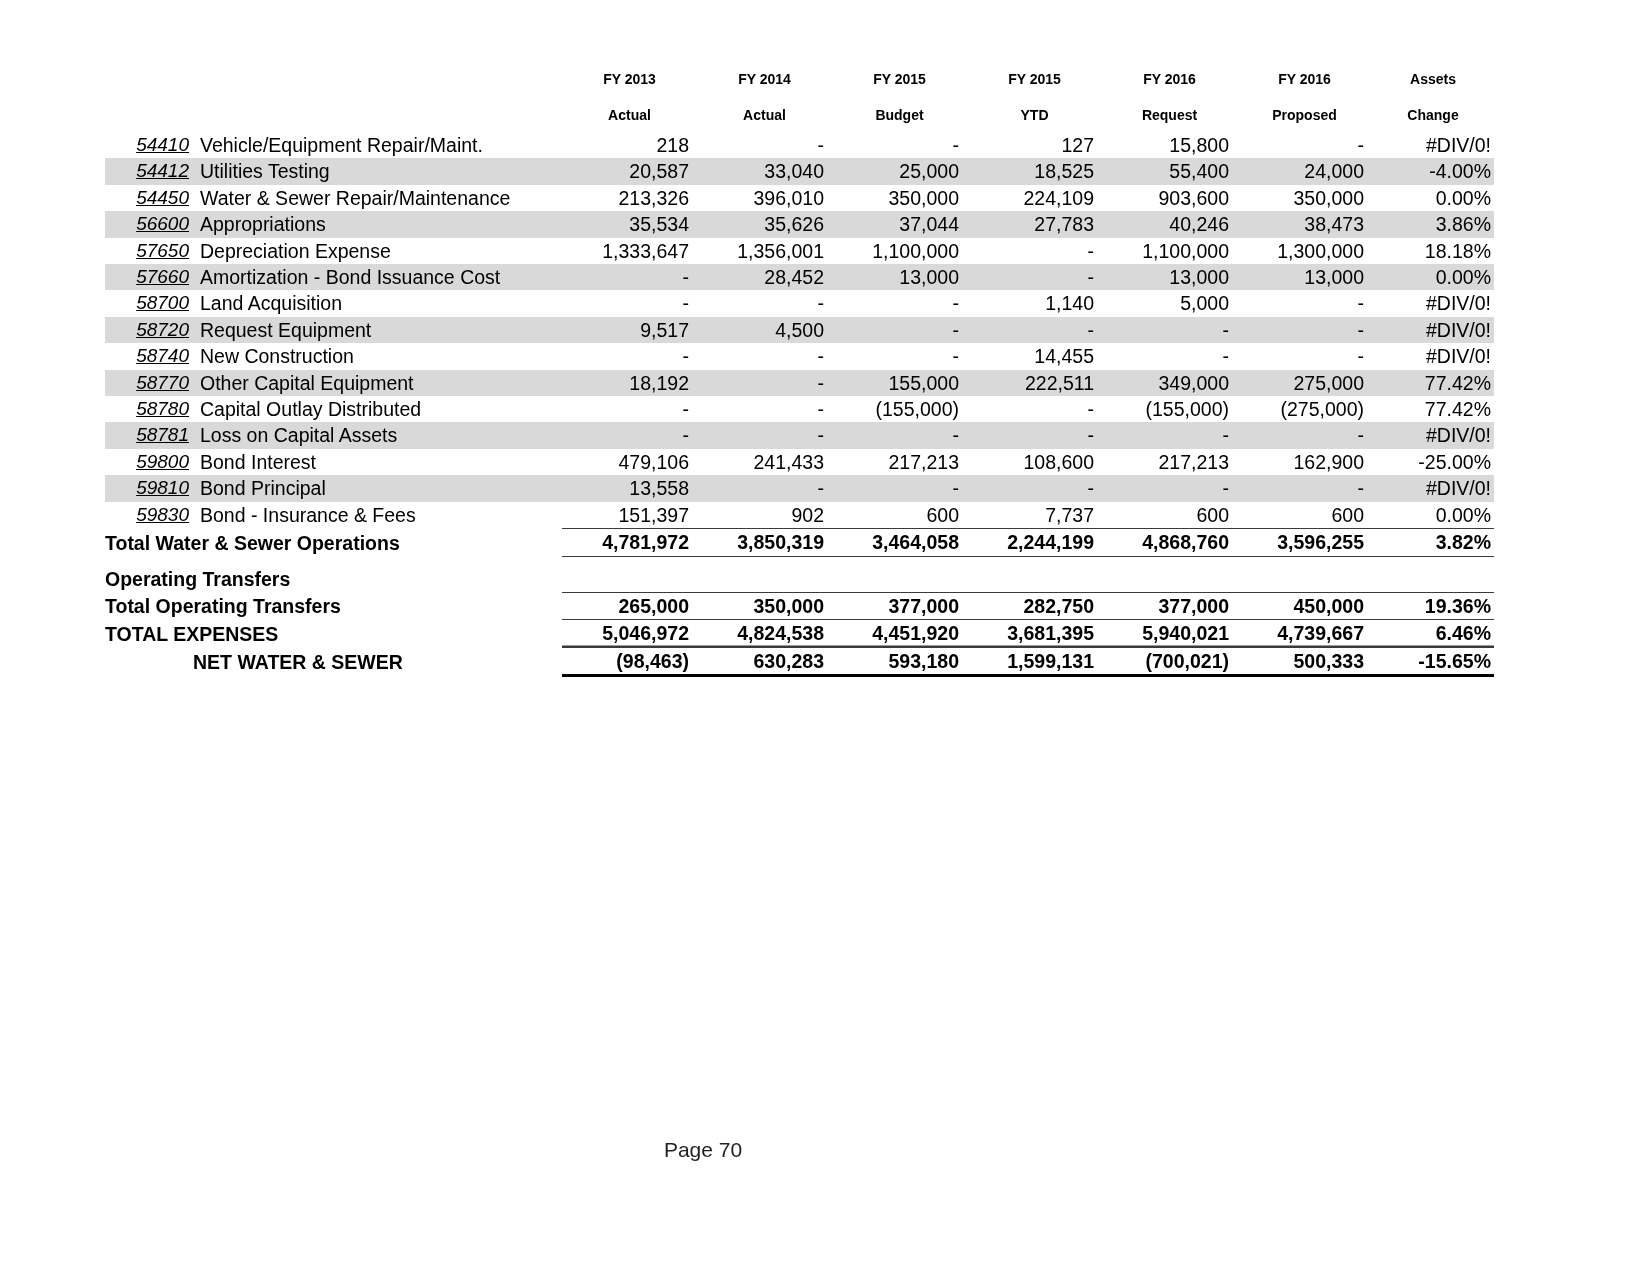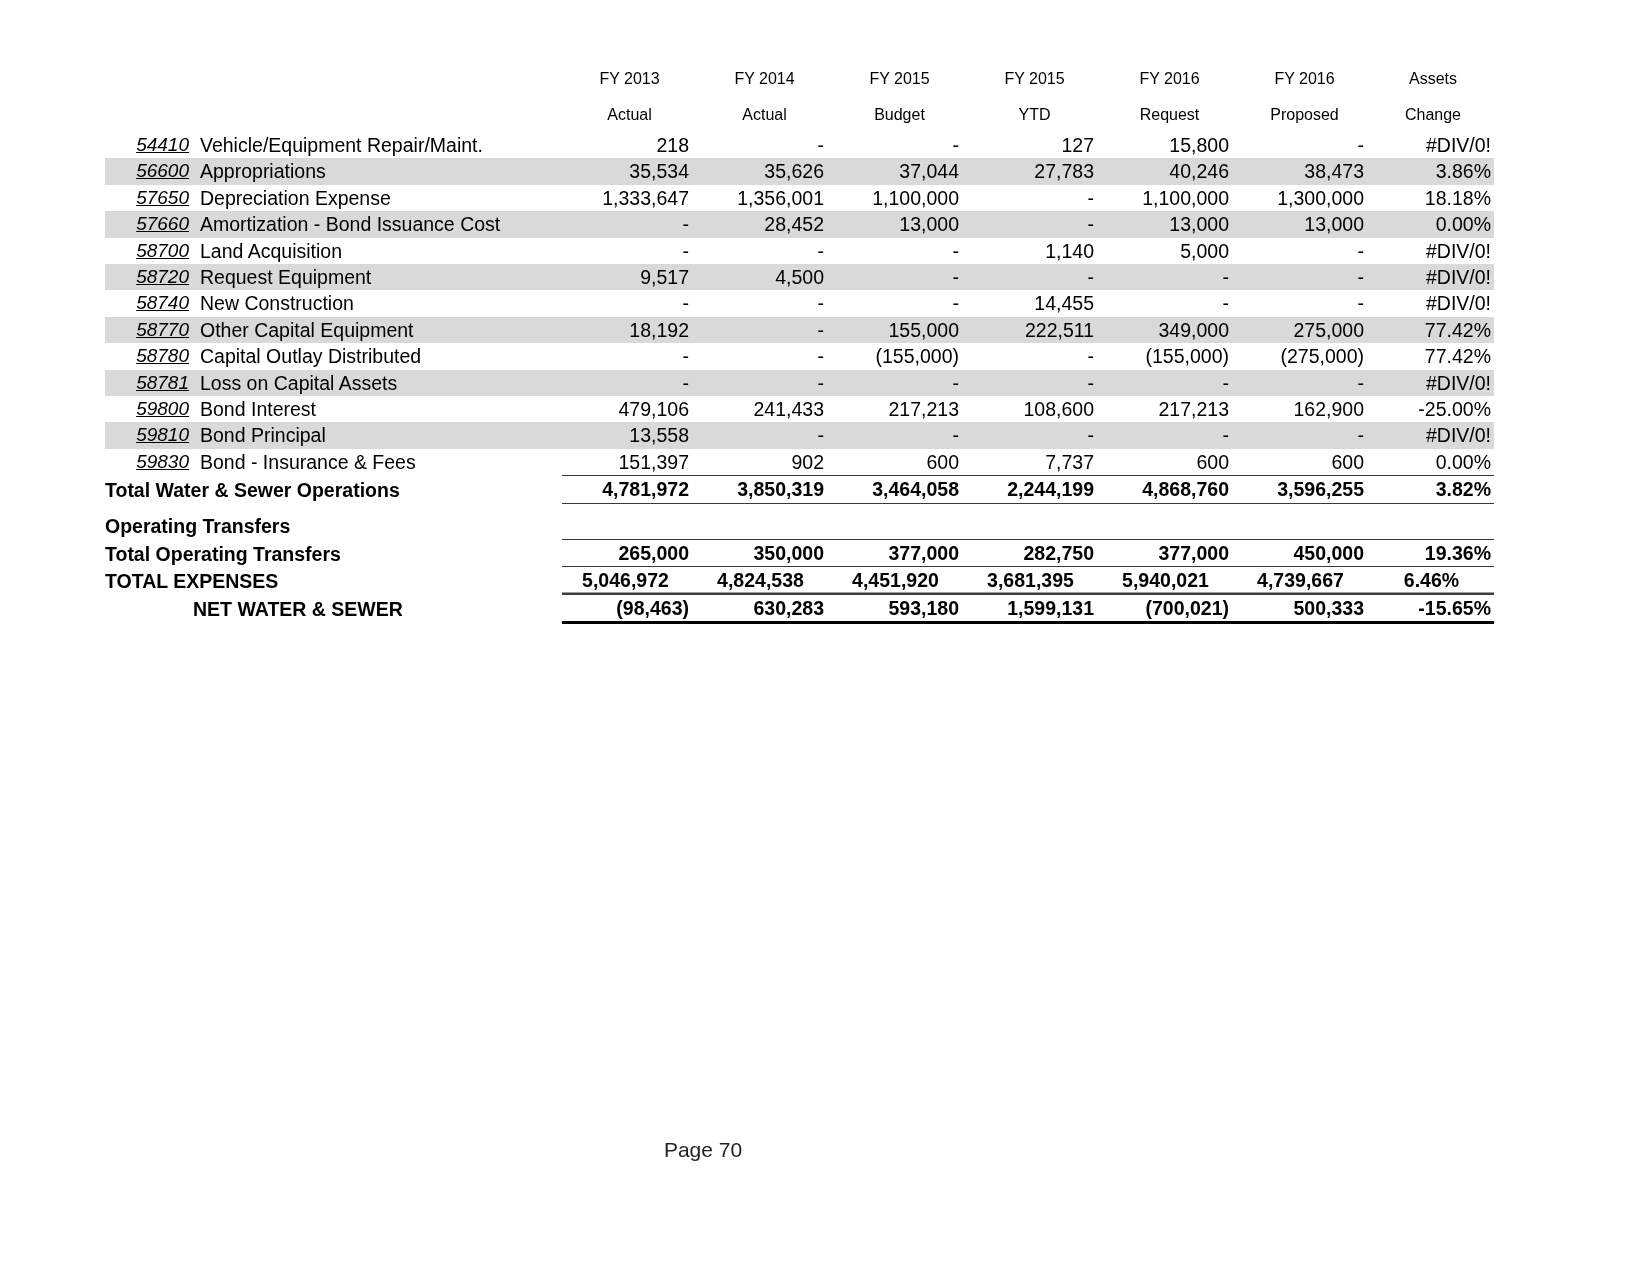--- a/index.html
+++ b/index.html
@@ -41,22 +41,22 @@
   .budget-table td, .budget-table th {
     padding: 0;
     vertical-align: bottom;
     line-height: 26.4px;
     height: 26.4px;
     white-space: nowrap;
   }
 
   
   thead th {
-    font-weight: normal;
-    font-size: 16px;
+    font-weight: bold;
+    font-size: 14px;
     text-align: center;
     vertical-align: bottom;
     padding-bottom: 0;
     margin-top: 28px;
   }
   thead th.h-left { text-align: left; }
   thead tr.hdr-row1 th { height: 38px; line-height: 38px; }
   thead tr.hdr-row2 th { height: 34px; line-height: 34px; }
 
   
@@ -108,21 +108,20 @@
   
   tr.total td.num,
   tr.total td.pct {
     border-top: 1.6px solid #3a3a3a;
   }
   
   tr.total.grand td.num,
   tr.total.grand td.pct {
     border-bottom: 1.6px double #3a3a3a;
     box-shadow: inset 0 -4.5px 0 -3px #3a3a3a;
-    text-align: center;
   }
   
   tr.total.sub td.num,
   tr.total.sub td.pct {
     border-bottom: 1.6px solid #3a3a3a;
   }
 
   
   tr.net td.num,
   tr.net td.pct {
@@ -184,20 +183,42 @@
           <td class="desc">Vehicle/Equipment Repair/Maint.</td>
           <td class="num">218</td>
           <td class="num">-</td>
           <td class="num">-</td>
           <td class="num">127</td>
           <td class="num">15,800</td>
           <td class="num">-</td>
           <td class="pct">#DIV/0!</td>
         </tr>
         <tr class="shaded">
+          <td class="code">54412</td>
+          <td class="desc">Utilities Testing</td>
+          <td class="num">20,587</td>
+          <td class="num">33,040</td>
+          <td class="num">25,000</td>
+          <td class="num">18,525</td>
+          <td class="num">55,400</td>
+          <td class="num">24,000</td>
+          <td class="pct">-4.00%</td>
+        </tr>
+        <tr class="">
+          <td class="code">54450</td>
+          <td class="desc">Water &amp; Sewer Repair/Maintenance</td>
+          <td class="num">213,326</td>
+          <td class="num">396,010</td>
+          <td class="num">350,000</td>
+          <td class="num">224,109</td>
+          <td class="num">903,600</td>
+          <td class="num">350,000</td>
+          <td class="pct">0.00%</td>
+        </tr>
+        <tr class="shaded">
           <td class="code">56600</td>
           <td class="desc">Appropriations</td>
           <td class="num">35,534</td>
           <td class="num">35,626</td>
           <td class="num">37,044</td>
           <td class="num">27,783</td>
           <td class="num">40,246</td>
           <td class="num">38,473</td>
           <td class="pct">3.86%</td>
         </tr>

